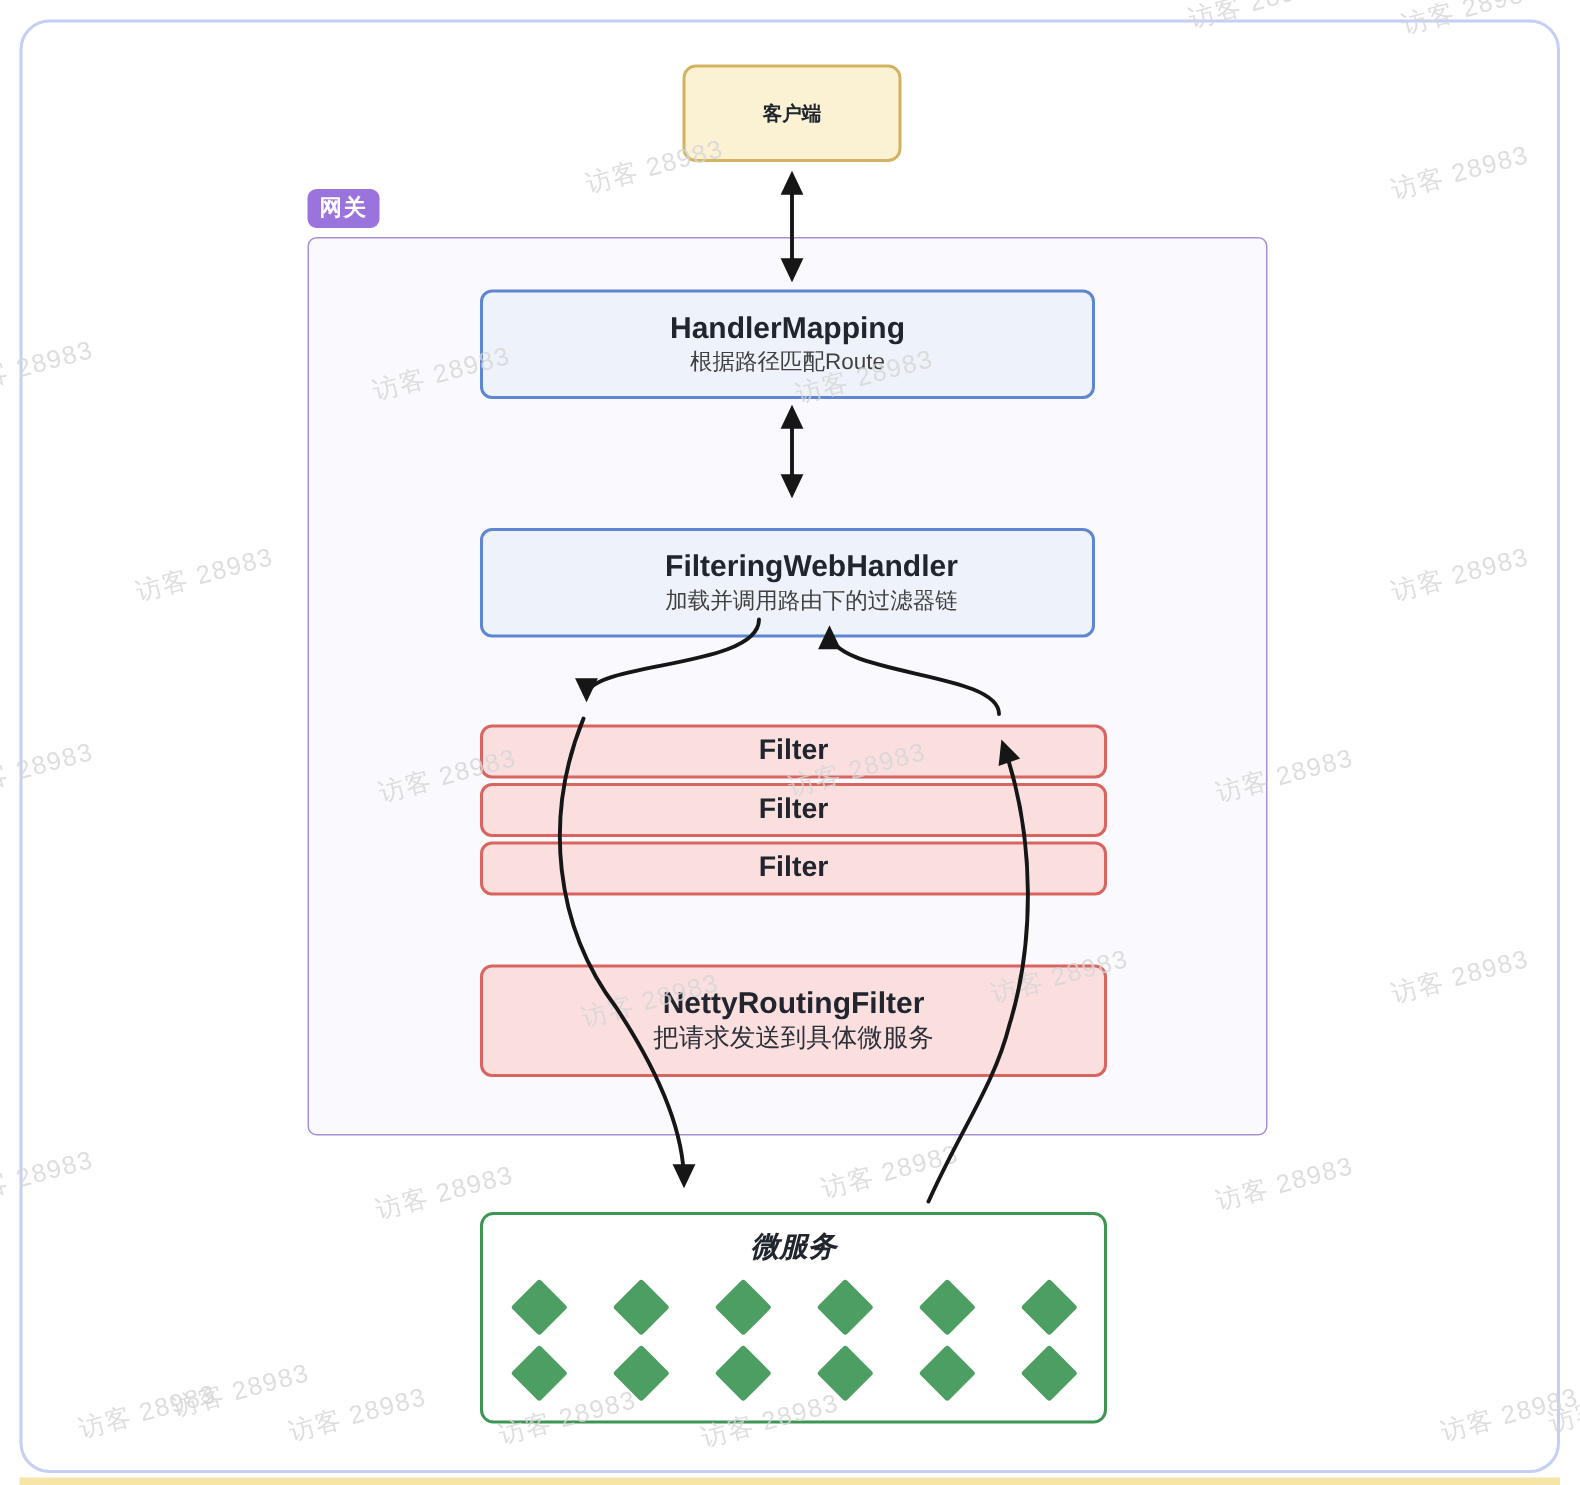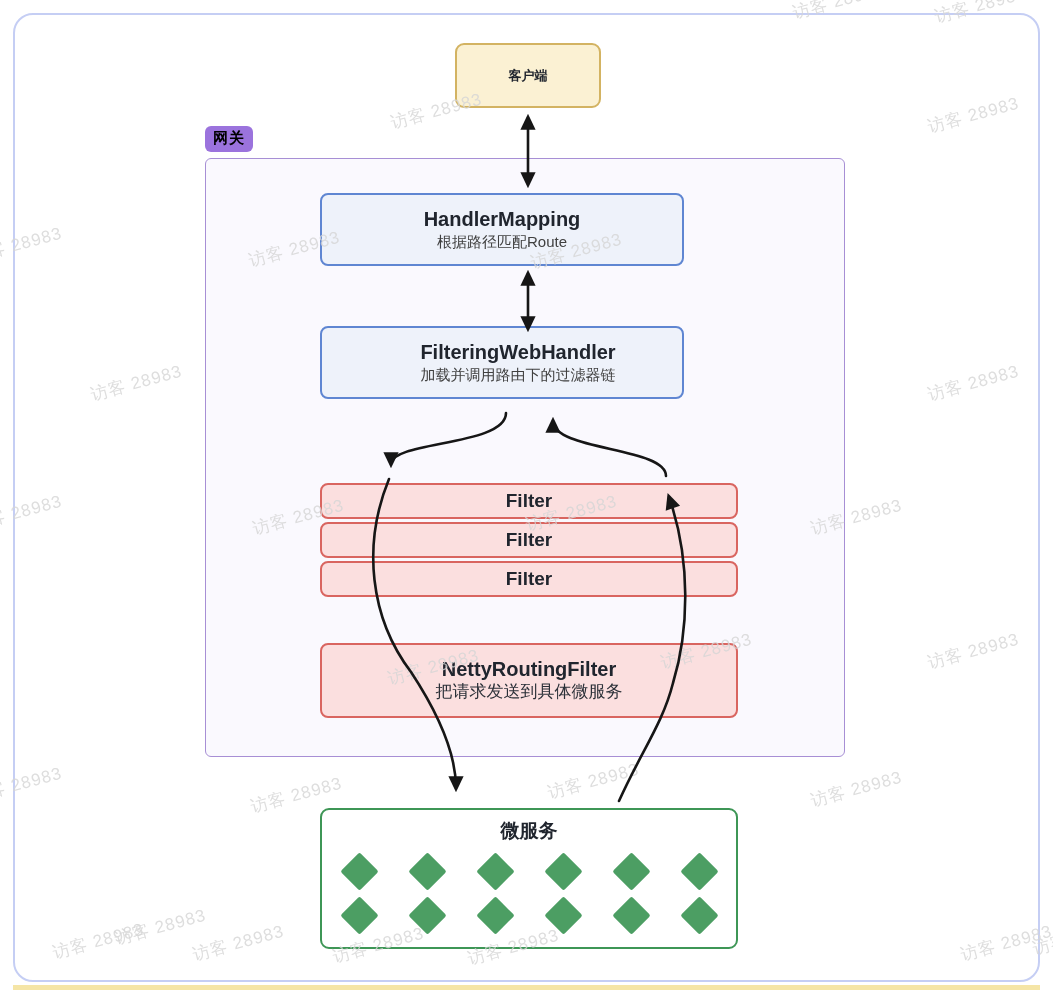--- a/index.html
+++ b/index.html
@@ -29,49 +29,49 @@
   }
   .node{position:absolute;box-sizing:border-box;z-index:2;display:flex;flex-direction:column;
     align-items:center;justify-content:center;text-align:center;}
   .client-box{
     left:455px;top:43px;width:146px;height:65px;background:var(--client_fill);
     border:2px solid var(--client_border);border-radius:9px;
   }
   .client-box .title{font-size:13px;font-weight:bold;}
   .badge{
     position:absolute;left:205px;top:126px;z-index:3;background:var(--badge_bg);
-    color:#000000;font-size:15px;font-weight:bold;padding:3px 8px 4px;border-radius:6px;
+    color:#ffffff;font-size:15px;font-weight:bold;padding:3px 8px 4px;border-radius:6px;
     letter-spacing:1px;
   }
   .gateway{
     position:absolute;left:205px;top:158px;width:640px;height:599px;box-sizing:border-box;
     background:var(--gateway_fill);border:1.5px solid var(--gateway_border);border-radius:6px;z-index:1;
   }
   .blue-box{
-    left:320px;width:364px;height:73px;background:var(--blue_fill);
+    left:320px;width:410px;height:73px;background:var(--blue_fill);
     border:2px solid var(--blue_border);border-radius:8px;
   }
-  .hm{top:193px;} .fwh{top:326px;padding-left:32px;}
+  .hm{top:193px;} .fwh{top:352px;padding-left:32px;}
   .blue-box .title{font-size:20px;font-weight:bold;line-height:1.25;}
   .blue-box .subtitle{font-size:15px;color:#404040;line-height:1.3;}
   .filter-stack{position:absolute;left:320px;top:483px;width:418px;display:flex;
     flex-direction:column;gap:3px;z-index:2;}
   .pink-box{
     box-sizing:border-box;width:418px;background:var(--pink_fill);
     border:2px solid var(--pink_border);border-radius:8px;display:flex;flex-direction:column;
     align-items:center;justify-content:center;text-align:center;
   }
   .filter-box{height:36px;}
   .filter-box .title{font-size:19px;font-weight:bold;}
   .netty{position:absolute;left:320px;top:643px;height:75px;z-index:2;}
   .netty .title{font-size:20px;font-weight:bold;line-height:1.2;}
   .netty .subtitle{font-size:17px;color:#2b3038;line-height:1.35;}
   .micro{
     left:320px;top:808px;width:418px;height:141px;background:#ffffff;
-    border:2px solid var(--green_border);border-radius:9px;justify-content:flex-start;z-index:2;
+    border:2px solid var(--green_border);border-radius:9px;justify-content:flex-start;z-index:2;font-style:italic;
   }
   .micro .title{font-size:19px;font-weight:bold;margin-top:8px;}
   .diamond-grid{
     display:grid;grid-template-columns:repeat(6,27px);column-gap:41px;row-gap:17px;
     margin-top:14px;
   }
   .diamond{width:27px;height:27px;background:var(--diamond);transform:rotate(45deg);border-radius:2px;}
   svg.arrows{position:absolute;left:0;top:0;z-index:6;pointer-events:none;}
 </style>
 </head>

